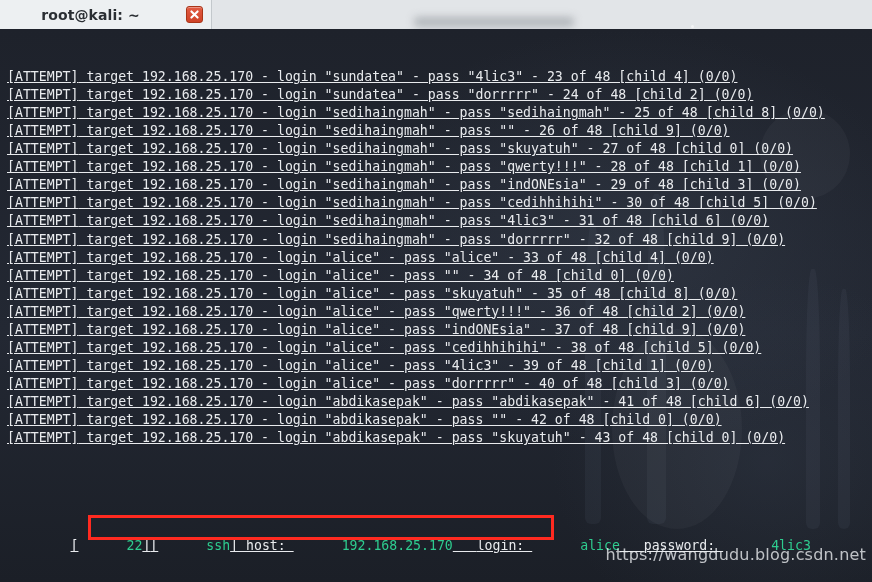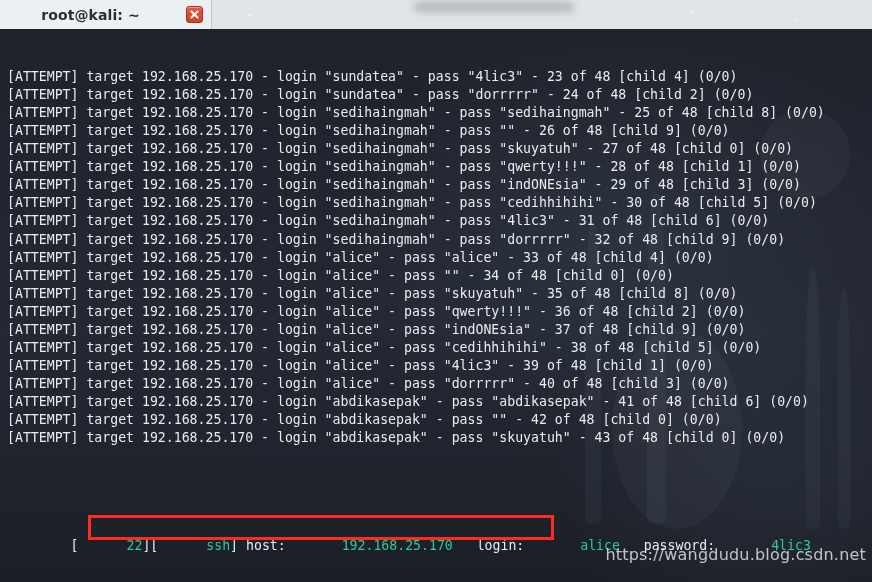--- a/index.html
+++ b/index.html
@@ -20,21 +20,21 @@
   }
 
   
   .titlebar {
     position: absolute;
     top: 0; left: 0;
     width: 872px;
     height: 29px;
     background: #e2e5e8;
     display: flex;
-    align-items: flex-start;
+    align-items: center;
     gap: 24px;
   }
   .tab-active {
     position: relative;
     width: 212px;
     height: 29px;
     background: #edf0f2;
     border-right: 1px solid #c3c8cc;
     display: flex;
     align-items: center;
@@ -116,21 +116,21 @@
     position: relative;
     z-index: 2;
     font-size: 13.2px;
     line-height: 18.05px;
     white-space: pre;
     color: #e8eaed;
     letter-spacing: 0px;
   }
   .lines .row { height: 18.05px; }
 
-  .c-white  { color: #e9ebee; }
+  .c-white  { color: #e9ebee; text-decoration: underline; }
   .c-green  { color: #2ecc8f; margin-left: 48px; }
 
   
   .hl-wrap { position: relative; }
   .redbox {
     position: absolute;
     left: 81px;
     top: -4px;
     width: 466px;
     height: 25px;

